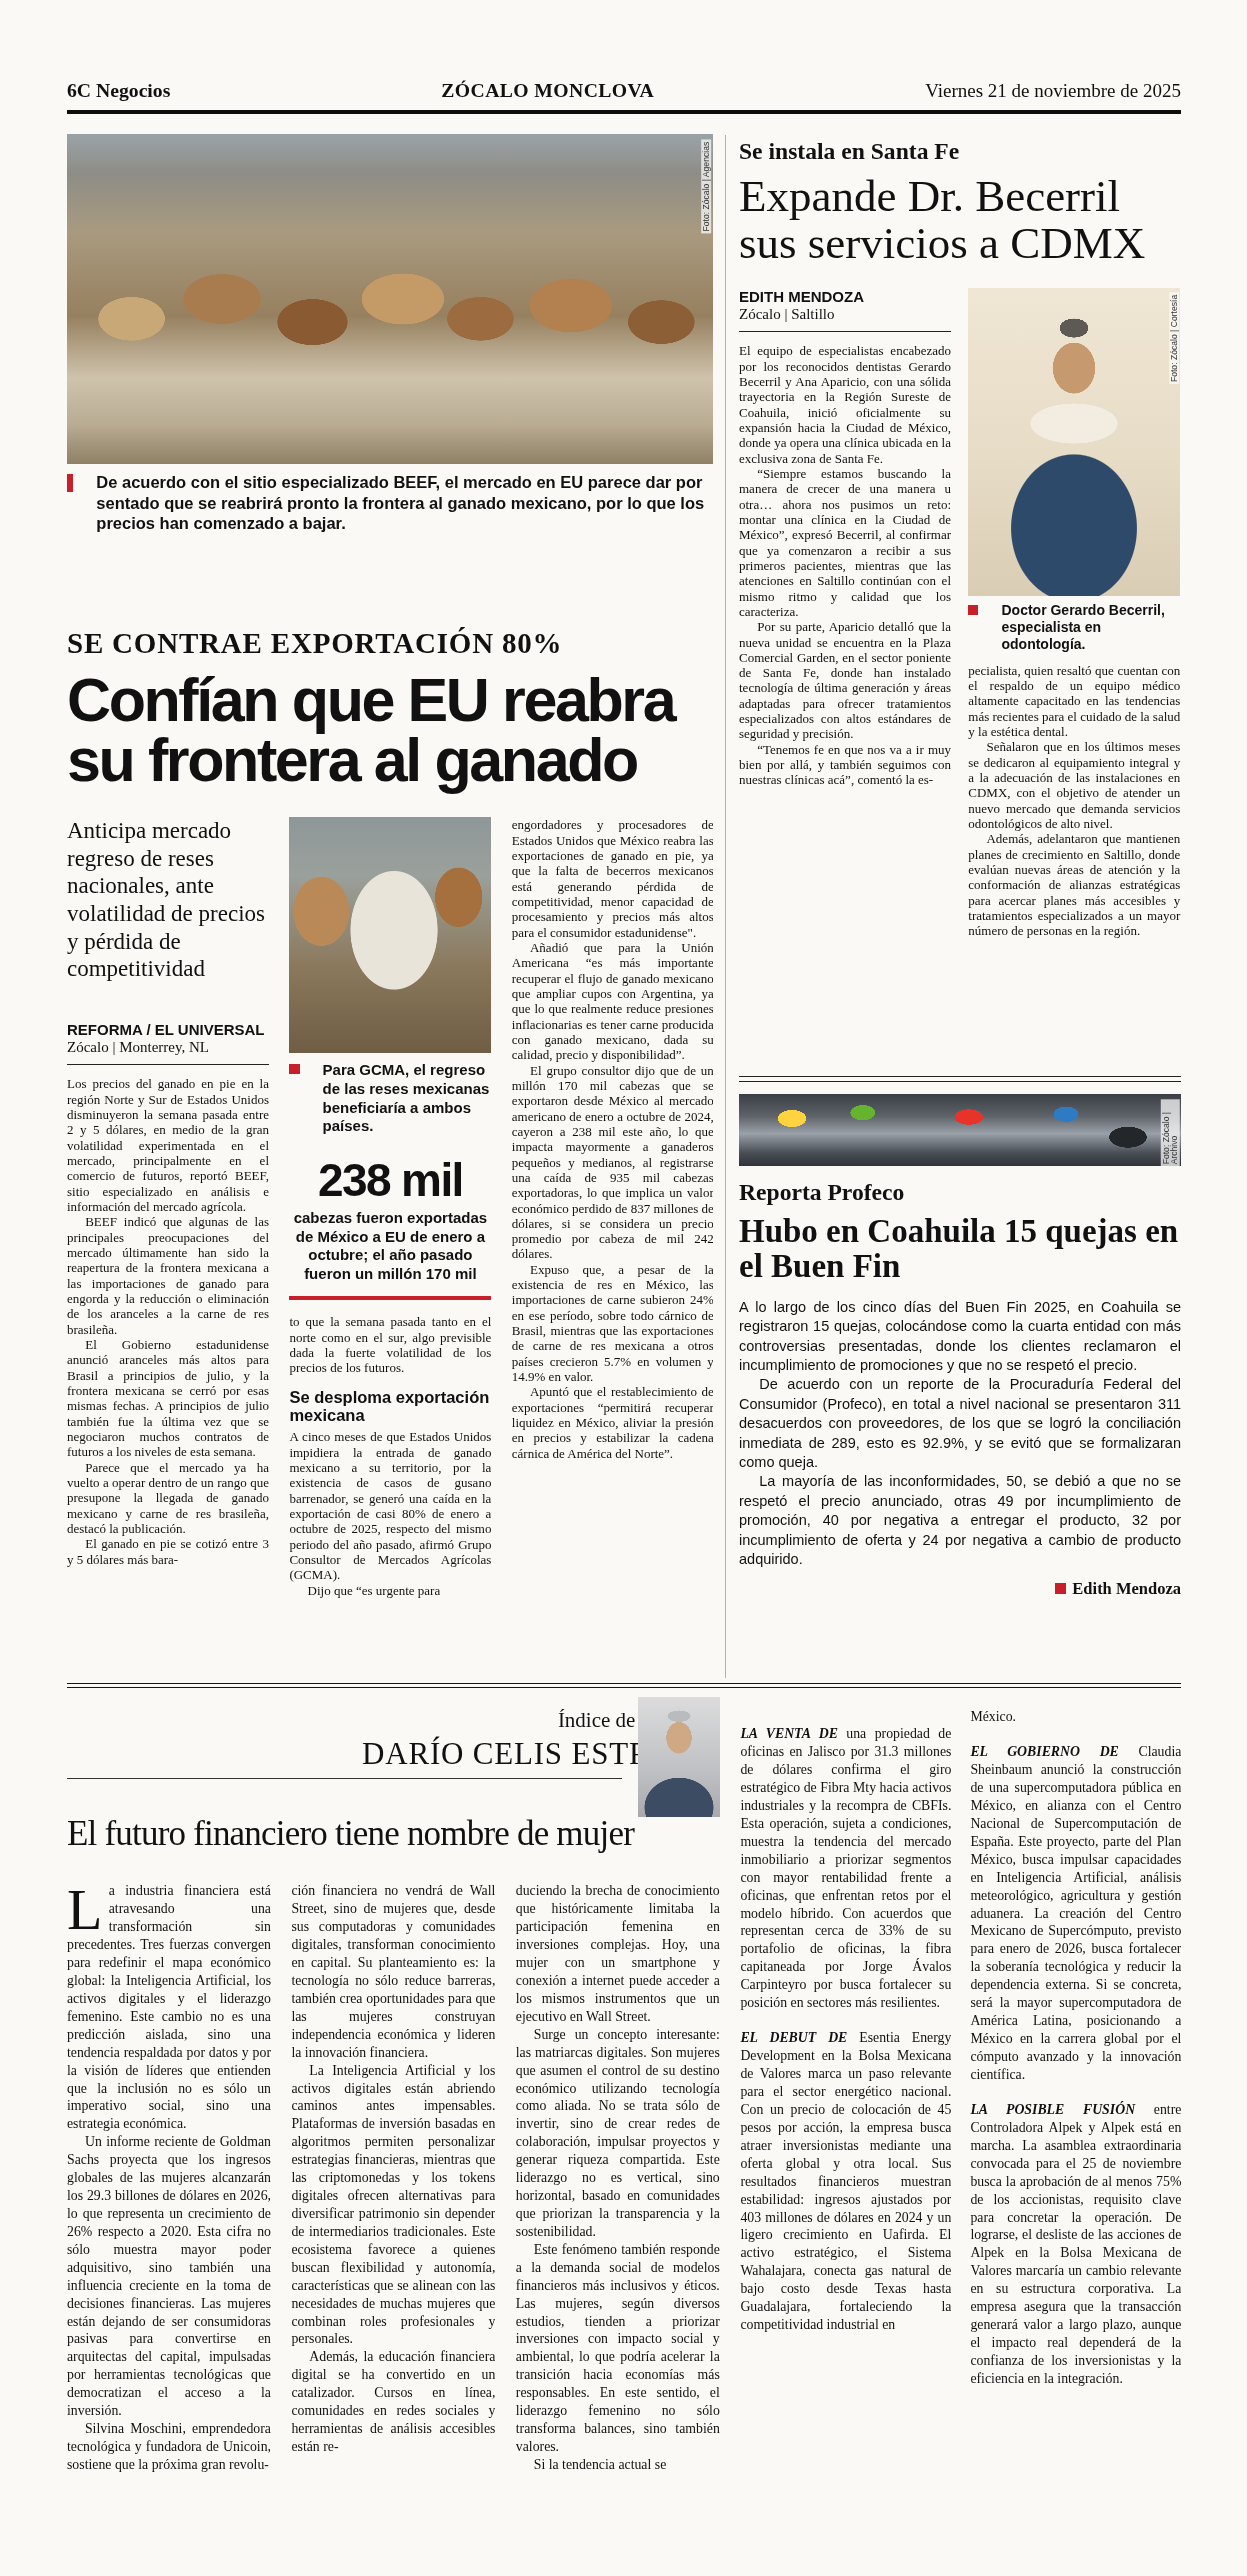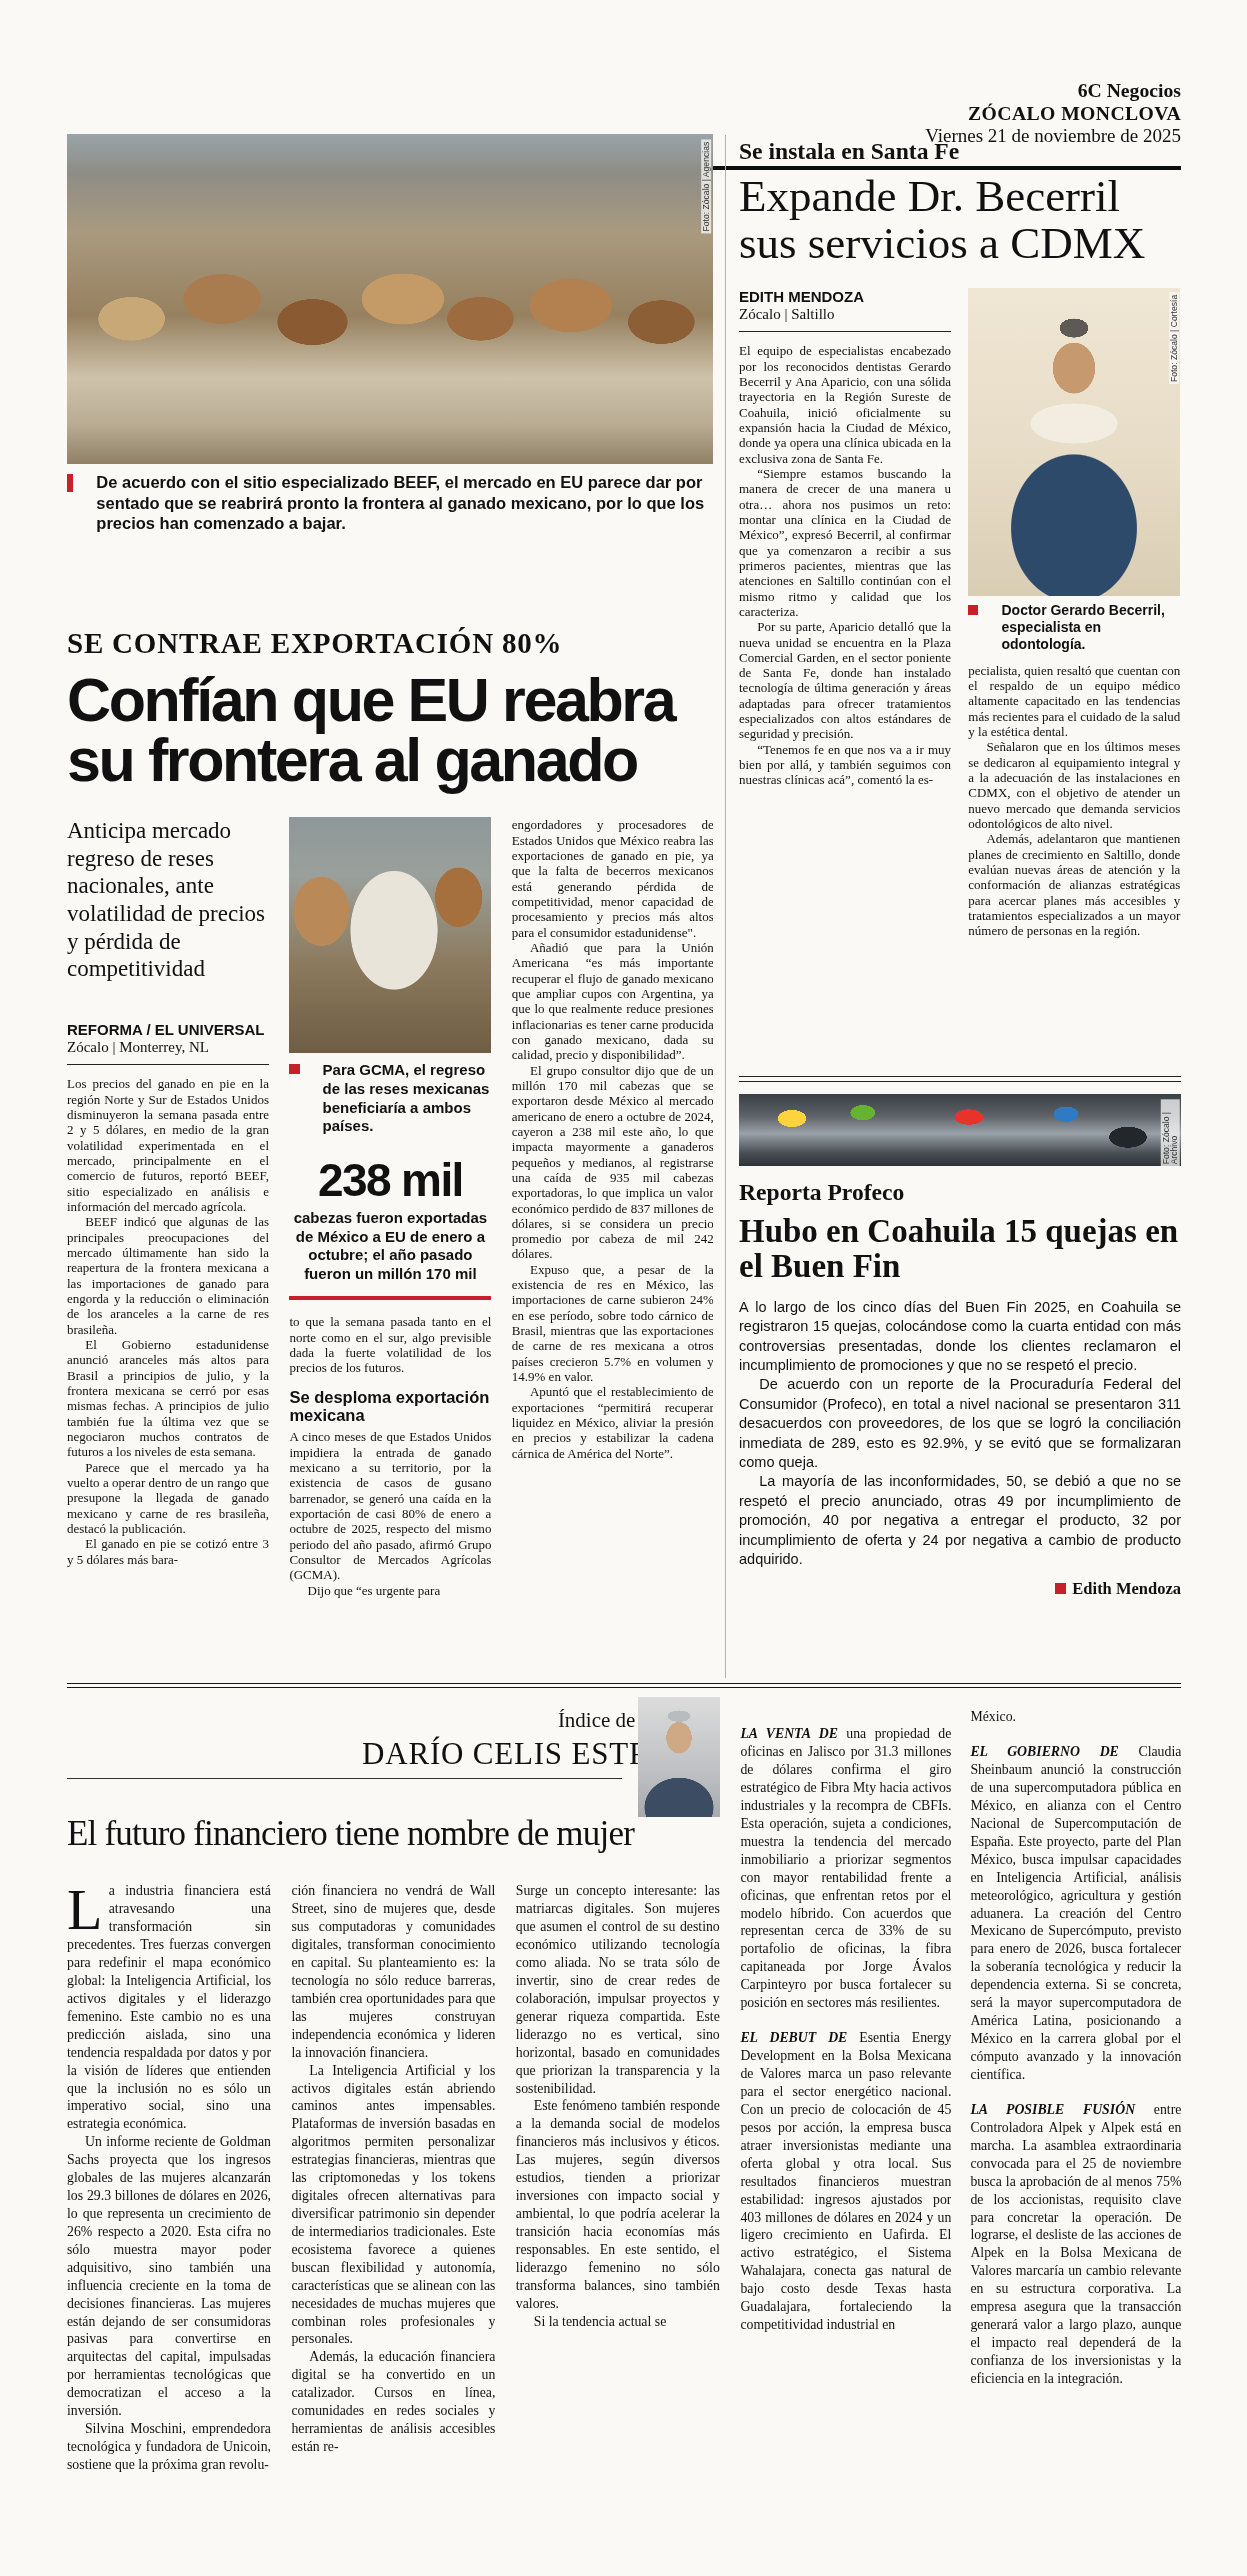--- a/index.html
+++ b/index.html
@@ -6,21 +6,21 @@
   body{
     width:1248px;height:2576px;
     background:#faf9f6;color:#111;
     font-family:"Liberation Serif", serif;
     position:relative;overflow:hidden;
   }
   
   .page-header{
     position:absolute;left:67px;top:79px;width:1114px;
     display:flex;justify-content:space-between;align-items:flex-end;
-    border-bottom:4.7px solid #0e0e0e;padding-bottom:19px;flex-direction:column;
+    border-bottom:4.7px solid #0e0e0e;padding-bottom:8px;
   }
   .ph-section{font-size:19.7px;font-weight:bold;}
   .ph-masthead{font-size:19.7px;font-weight:bold;letter-spacing:0.4px;}
   .ph-date{font-size:19px;}
   
   .rail-divider{position:absolute;left:725px;top:135px;height:1543px;border-left:0.8px solid #b4b0aa;}
   .big-separator{position:absolute;left:67px;top:1683px;width:1114px;height:3.1px;
     border-top:1.6px solid #161616;border-bottom:1.6px solid #161616;}
   
   .photo{position:relative;overflow:hidden;}
@@ -294,20 +294,21 @@
           <p><span class="dropcap">L</span><span>a industria financiera está atravesando una transformación sin precedentes. Tres fuerzas convergen para redefinir el mapa económico global: la Inteligencia Artificial, los activos digitales y el liderazgo femenino. Este cambio no es una predicción aislada, sino una tendencia respaldada por datos y por la visión de líderes que entienden que la inclusión no es sólo un imperativo social, sino una estrategia económica.</span></p>
           <p>Un informe reciente de Goldman Sachs proyecta que los ingresos globales de las mujeres alcanzarán los 29.3 billones de dólares en 2026, lo que representa un crecimiento de 26% respecto a 2020. Esta cifra no sólo muestra mayor poder adquisitivo, sino también una influencia creciente en la toma de decisiones financieras. Las mujeres están dejando de ser consumidoras pasivas para convertirse en arquitectas del capital, impulsadas por herramientas tecnológicas que democratizan el acceso a la inversión.</p>
           <p>Silvina Moschini, emprendedora tecnológica y fundadora de Unicoin, sostiene que la próxima gran revolu-</p>
         </div>
         <div class="op-col op-body">
           <p>ción financiera no vendrá de Wall Street, sino de mujeres que, desde sus computadoras y comunidades digitales, transforman conocimiento en capital. Su planteamiento es: la tecnología no sólo reduce barreras, también crea oportunidades para que las mujeres construyan independencia económica y lideren la innovación financiera.</p>
           <p>La Inteligencia Artificial y los activos digitales están abriendo caminos antes impensables. Plataformas de inversión basadas en algoritmos permiten personalizar estrategias financieras, mientras que las criptomonedas y los tokens digitales ofrecen alternativas para diversificar patrimonio sin depender de intermediarios tradicionales. Este ecosistema favorece a quienes buscan flexibilidad y autonomía, características que se alinean con las necesidades de muchas mujeres que combinan roles profesionales y personales.</p>
           <p>Además, la educación financiera digital se ha convertido en un catalizador. Cursos en línea, comunidades en redes sociales y herramientas de análisis accesibles están re-</p>
         </div>
         <div class="op-col op-body">
+          <p>duciendo la brecha de conocimiento que históricamente limitaba la participación femenina en inversiones complejas. Hoy, una mujer con un smartphone y conexión a internet puede acceder a los mismos instrumentos que un ejecutivo en Wall Street.</p>
           <p>Surge un concepto interesante: las matriarcas digitales. Son mujeres que asumen el control de su destino económico utilizando tecnología como aliada. No se trata sólo de invertir, sino de crear redes de colaboración, impulsar proyectos y generar riqueza compartida. Este liderazgo no es vertical, sino horizontal, basado en comunidades que priorizan la transparencia y la sostenibilidad.</p>
           <p>Este fenómeno también responde a la demanda social de modelos financieros más inclusivos y éticos. Las mujeres, según diversos estudios, tienden a priorizar inversiones con impacto social y ambiental, lo que podría acelerar la transición hacia economías más responsables. En este sentido, el liderazgo femenino no sólo transforma balances, sino también valores.</p>
           <p>Si la tendencia actual se</p>
         </div>
       </div>
     </div>
 
     <div class="op-right">
       <div class="op-col-tall op-body">
         <p class="lead-par"><span class="lead-in">LA VENTA DE</span><span> una propiedad de oficinas en Jalisco por 31.3 millones de dólares confirma el giro estratégico de Fibra Mty hacia activos industriales y la recompra de CBFIs. Esta operación, sujeta a condiciones, muestra la tendencia del mercado inmobiliario a priorizar segmentos con mayor rentabilidad frente a oficinas, que enfrentan retos por el modelo híbrido. Con acuerdos que representan cerca de 33% de su portafolio de oficinas, la fibra capitaneada por Jorge Ávalos Carpinteyro por busca fortalecer su posición en sectores más resilientes.</span></p>

